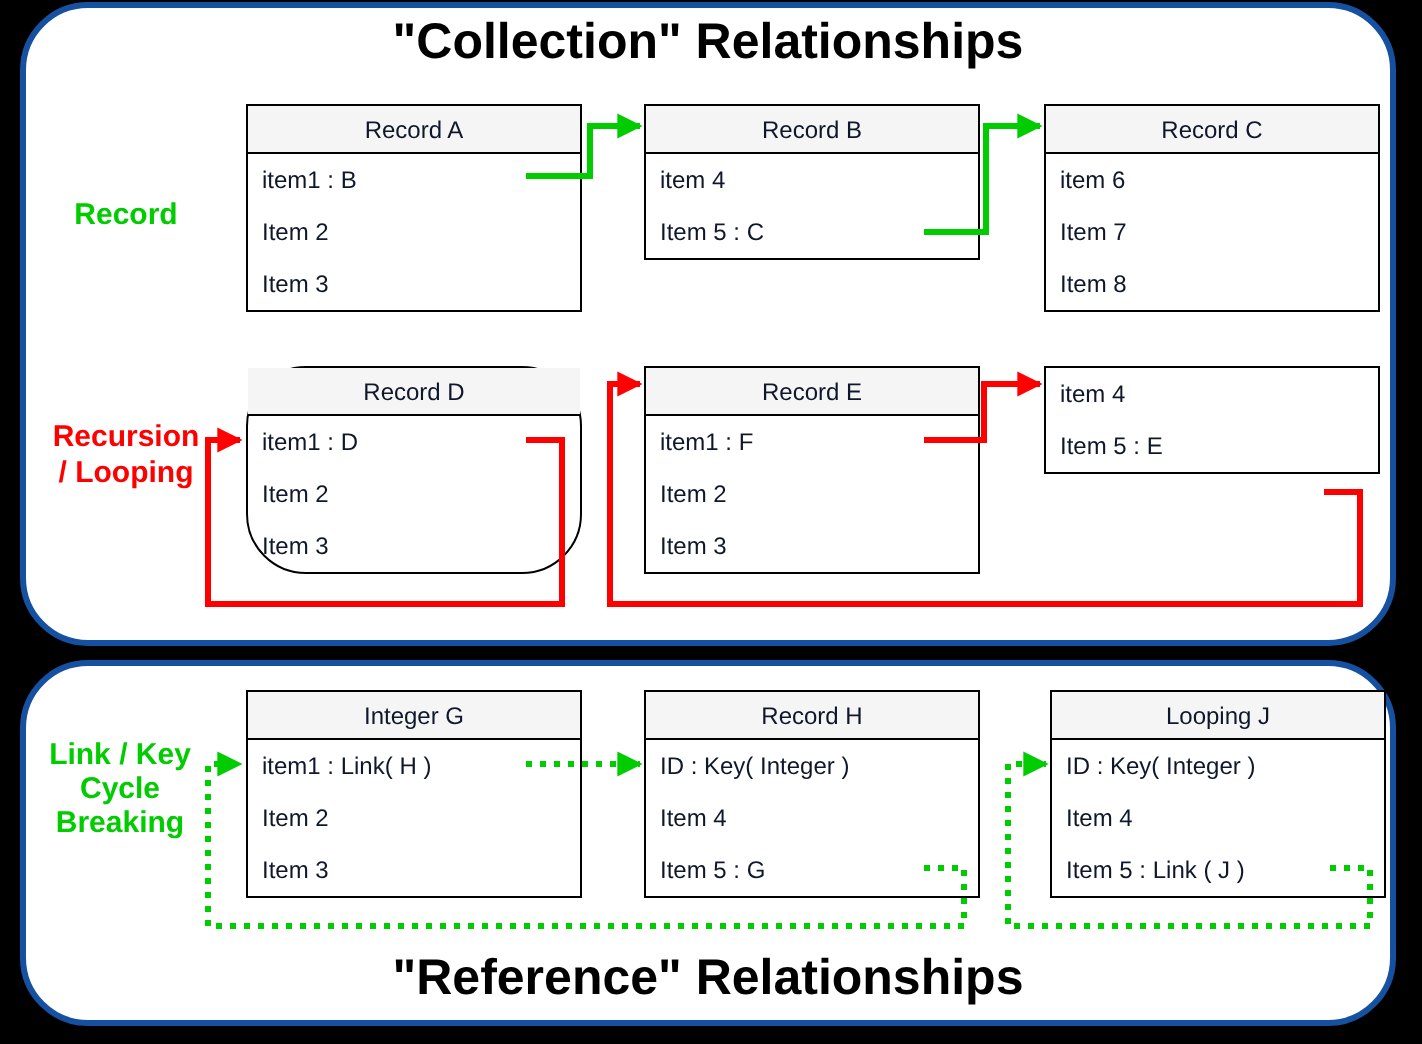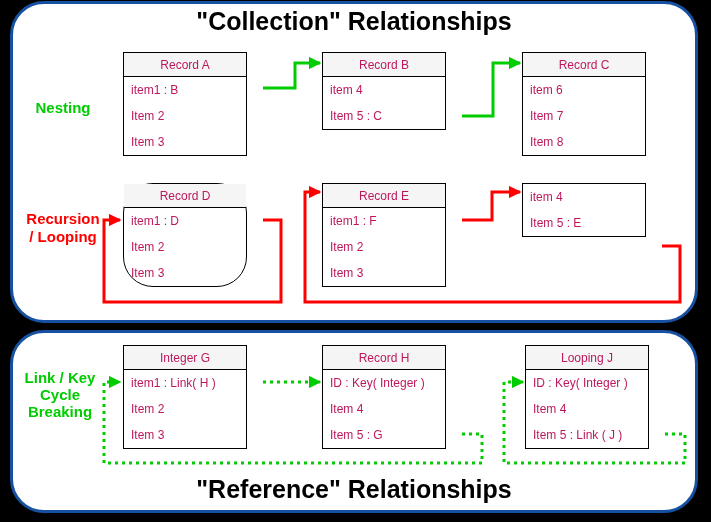--- a/index.html
+++ b/index.html
@@ -13,22 +13,22 @@
              font-size:25px;font-weight:bold;color:#000;letter-spacing:0px;}
   .title-top{top:7px;}
   .title-bottom{top:475px;}
   .side-label{position:absolute;font-weight:bold;font-size:15px;text-align:center;
               white-space:pre-line;line-height:18px;}
   .side-label.green{color:var(--green,#00cc00);}
   .side-label.red{color:var(--red,#ff0000);}
   .label-nesting{left:18px;top:99px;width:90px;}
   .label-recursion{left:8px;top:210px;width:110px;}
   .label-linkkey{left:10px;top:369px;width:100px;line-height:17px;}
-  .record{position:absolute;width:124px;background:#fff;border:1px solid #000;
-          box-sizing:border-box;font-size:12px;color:#be185d;}
+  .record{position:absolute;width:168px;background:#fff;border:1px solid #000;
+          box-sizing:border-box;font-size:12px;color:#0f172a;}
   .rec-header{height:23px;background:var(--header_fill,#f5f5f5);border-bottom:1px solid #000;
               display:flex;align-items:center;justify-content:center;}
   .rec-row{height:26px;display:flex;align-items:center;padding-left:7px;}
   svg.arrows{position:absolute;left:0;top:0;pointer-events:none;}
   .edge{fill:none;stroke-width:3px;}
   .edge.green{stroke:var(--green,#00cc00);}
   .edge.red{stroke:var(--red,#ff0000);}
   .edge.dotted{stroke-dasharray:3 4;}
   #ah-g path{fill:var(--green,#00cc00);}
   #ah-r path{fill:var(--red,#ff0000);}
@@ -37,21 +37,21 @@
 <body>
 
 <div class="stage">
 
   <div class="panel panel-top"></div>
   <div class="panel panel-bottom"></div>
 
   <div class="big-title title-top">"Collection" Relationships</div>
   <div class="big-title title-bottom">"Reference" Relationships</div>
 
-  <div class="side-label green label-nesting">Nesting</div>
+  <div class="side-label green label-nesting">Record</div>
   <div class="side-label red label-recursion">Recursion
 / Looping</div>
   <div class="side-label green label-linkkey">Link / Key
 Cycle
 Breaking</div>
 
   <div id="records">
       <div class="record" style="left: 123px; top: 52px;">
         <div class="rec-header">Record A</div>
         <div class="rec-row">item1 : B</div>

